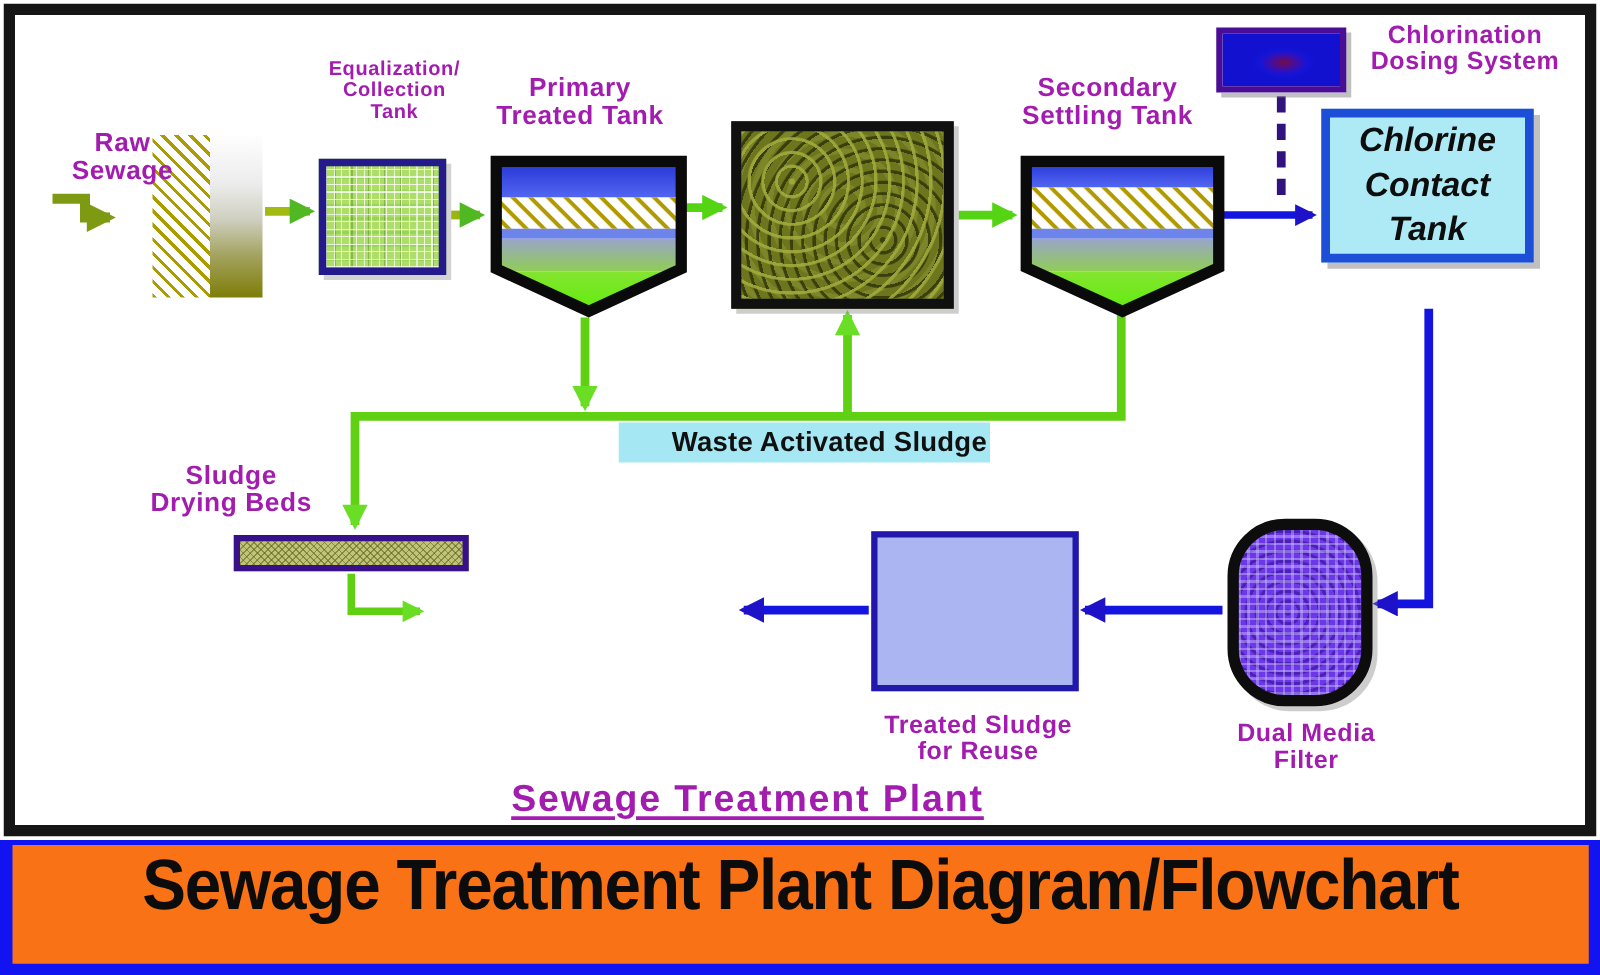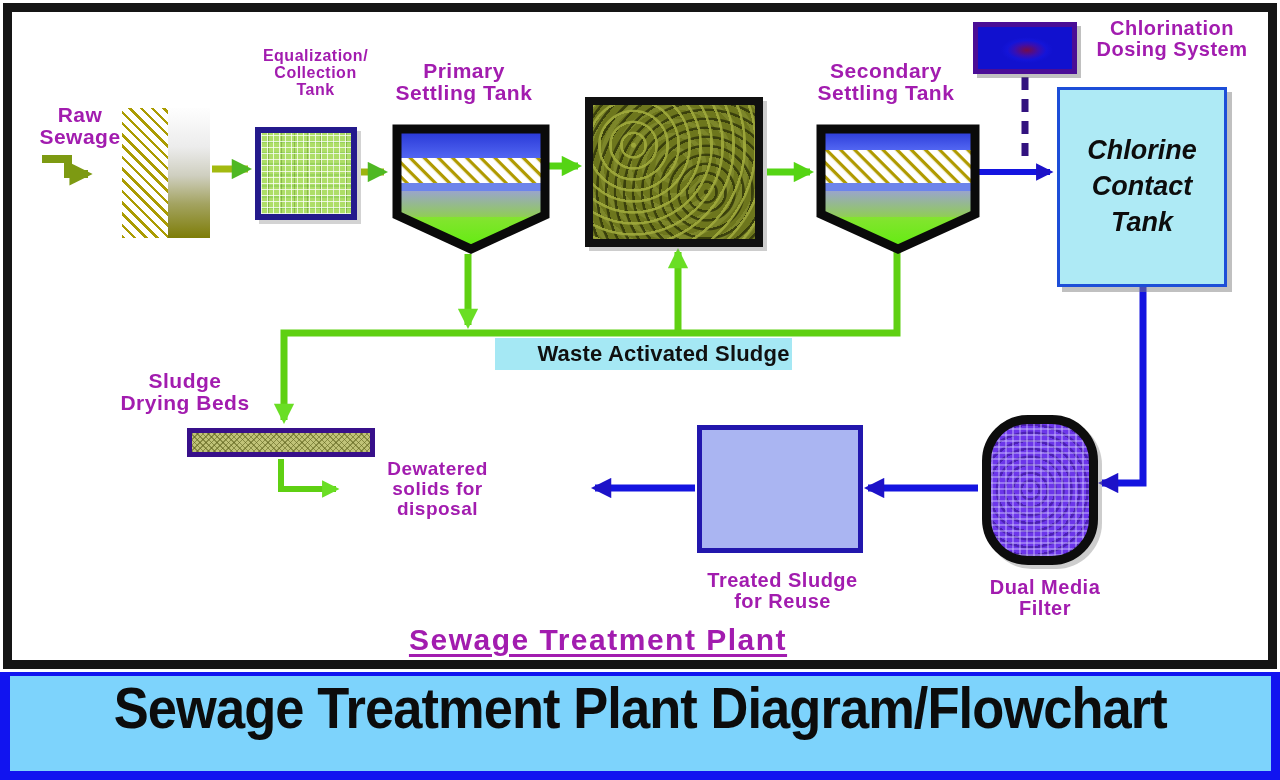--- a/index.html
+++ b/index.html
@@ -45,21 +45,21 @@
       repeating-radial-gradient(circle at 70% 65%,rgba(45,50,8,.8) 0 2px,transparent 3px 9px),
       repeating-radial-gradient(circle at 50% 45%,rgba(135,145,50,.6) 0 4px,transparent 5px 14px);
     box-shadow:4px 4px 0 rgba(130,130,130,.4);
   }
   .dosing-box{
     left:973px;top:22px;width:104px;height:52px;border:5px solid #4a0d96;
     background:radial-gradient(ellipse 26px 13px at 52% 55%,#740c4a 0%,#3a0fb0 45%,#1414d8 75%,#1111cf 100%);
     box-shadow:4px 4px 0 rgba(130,130,130,.5);
   }
   .chlorine-tank{
-    left:1057px;top:87px;width:170px;height:200px;border:3px solid #1d4ed8;
+    left:1057px;top:87px;width:170px;height:123px;border:7px solid #1d4ed8;
     background:#aeeaf5;box-shadow:5px 5px 0 rgba(130,130,130,.5);
     display:flex;align-items:center;justify-content:center;
   }
   .chlorine-tank .txt{
     font-style:italic;font-size:27px;line-height:1.33;text-align:center;
     white-space:pre-line;letter-spacing:0;color:#0d0d0d;
   }
   .was-label{
     left:495px;top:338px;width:297px;height:32px;background:#a5e8f4;
     display:flex;align-items:center;justify-content:center;
@@ -89,21 +89,21 @@
   .caption{
     left:398px;top:624px;width:400px;font-size:30px;letter-spacing:1.5px;
     text-decoration:underline;text-underline-offset:4px;text-decoration-thickness:3px;
   }
   .aeration-label{word-spacing:10px;}
   .dewatered-label{font-size:19px;}
   .banner{
     position:absolute;left:0;top:672px;width:1280px;height:108px;box-sizing:border-box;
     border-top:4px solid #1114f0;border-left:10px solid #1114f0;
     border-right:9px solid #1114f0;border-bottom:9px solid #1114f0;
-    background:#7dd3fc;display:flex;justify-content:center;align-items:flex-start;
+    background:#f97316;display:flex;justify-content:center;align-items:flex-start;
     overflow:hidden;
   }
   .banner-title{
     display:inline-block;font-size:57px;font-weight:bold;letter-spacing:-1px;
     transform:scaleX(.92);transform-origin:center top;line-height:1.0;
     padding-top:4px;color:#0c0c0c;white-space:nowrap;
   }
 </style>
 </head>
 <body>
@@ -199,36 +199,33 @@
   <div class="box chlorine-tank">
     <div class="txt">Chlorine
 Contact
 Tank</div>
   </div>
   <div class="box was-label">Waste Activated Sludge</div>
   <div class="box beds-box"></div>
   <div class="box treated-box"></div>
   <div class="box filter-capsule"></div>
 
-  <div class="label" style="left:25px;top:104px;width:110px;">Raw
+  <div class="label" style="left:43px;top:104px;width:110px;">Raw
 Sewage</div>
   <div class="label" style="left:233px;top:48px;width:165px;font-size:16px;">Equalization/
 Collection
 Tank</div>
   <div class="label" style="left:378px;top:60px;width:172px;">Primary
-Settling Tank</div>
+Treated Tank</div>
   <div class="label" style="left:800px;top:60px;width:172px;">Secondary
 Settling Tank</div>
   <div class="label" style="left:1078px;top:18px;width:188px;font-size:20px;">Chlorination
 Dosing System</div>
   <div class="label" style="left:100px;top:370px;width:170px;">Sludge
 Drying Beds</div>
-  <div class="label dewatered-label" style="left:360px;top:459px;width:155px;">Dewatered
-solids for
-disposal</div>
   <div class="label" style="left:685px;top:570px;width:195px;font-size:20px;">Treated Sludge
 for Reuse</div>
   <div class="label" style="left:960px;top:577px;width:170px;font-size:20px;">Dual Media
 Filter</div>
   <div class="label caption">Sewage Treatment Plant</div>
 
   <div class="frame"></div>
 
   <div class="banner">
     <span class="banner-title">Sewage Treatment Plant Diagram/Flowchart</span>

